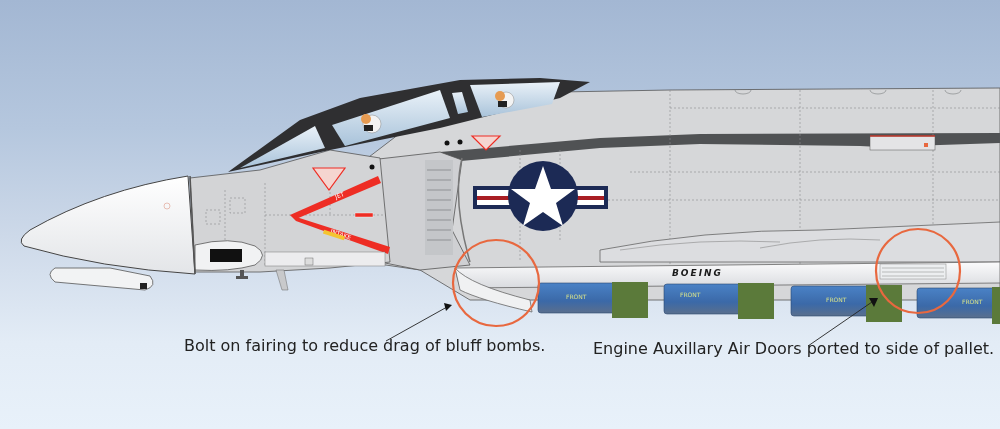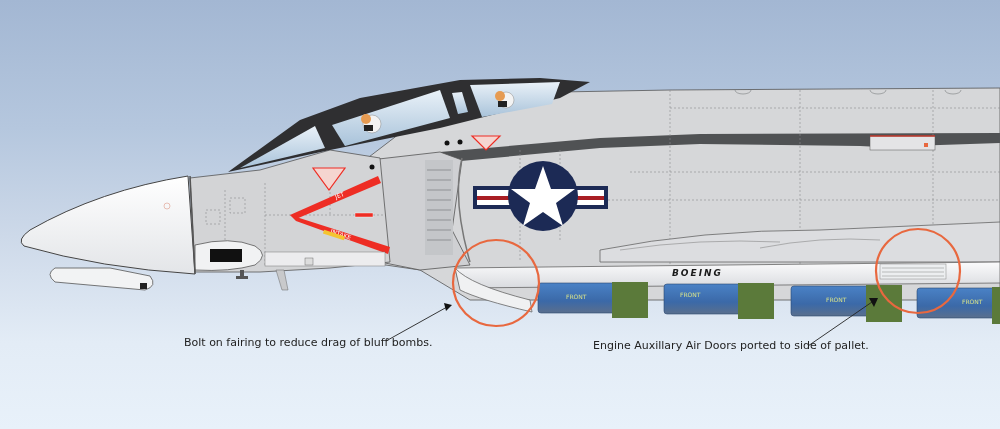--- a/index.html
+++ b/index.html
@@ -3,21 +3,21 @@
 <meta charset="utf-8">
 <style>
   html, body { margin: 0; padding: 0; }
   body {
     width: 1000px; height: 429px; overflow: hidden; position: relative;
     background: linear-gradient(to bottom, #a3b7d3 0%, #b5c7de 30%, #cdd9e9 55%, #e3ecf6 80%, #e8f1fa 100%);
     font-family: "DejaVu Sans", sans-serif;
   }
   #scene { position: absolute; left: 0; top: 0; width: 1000px; height: 429px; }
   .caption {
-    position: absolute; font-size: 11px; color: #222; white-space: nowrap;
+    position: absolute; font-size: 16px; color: #222; white-space: nowrap;
     font-family: "DejaVu Sans", sans-serif;
   }
   #cap1 { left: 184px; top: 336px; }
   #cap2 { left: 593px; top: 339px; }
 </style>
 </head>
 <body>
 
 <svg id="scene" viewBox="0 0 1000 429" xmlns="http://www.w3.org/2000/svg">
   <defs>

